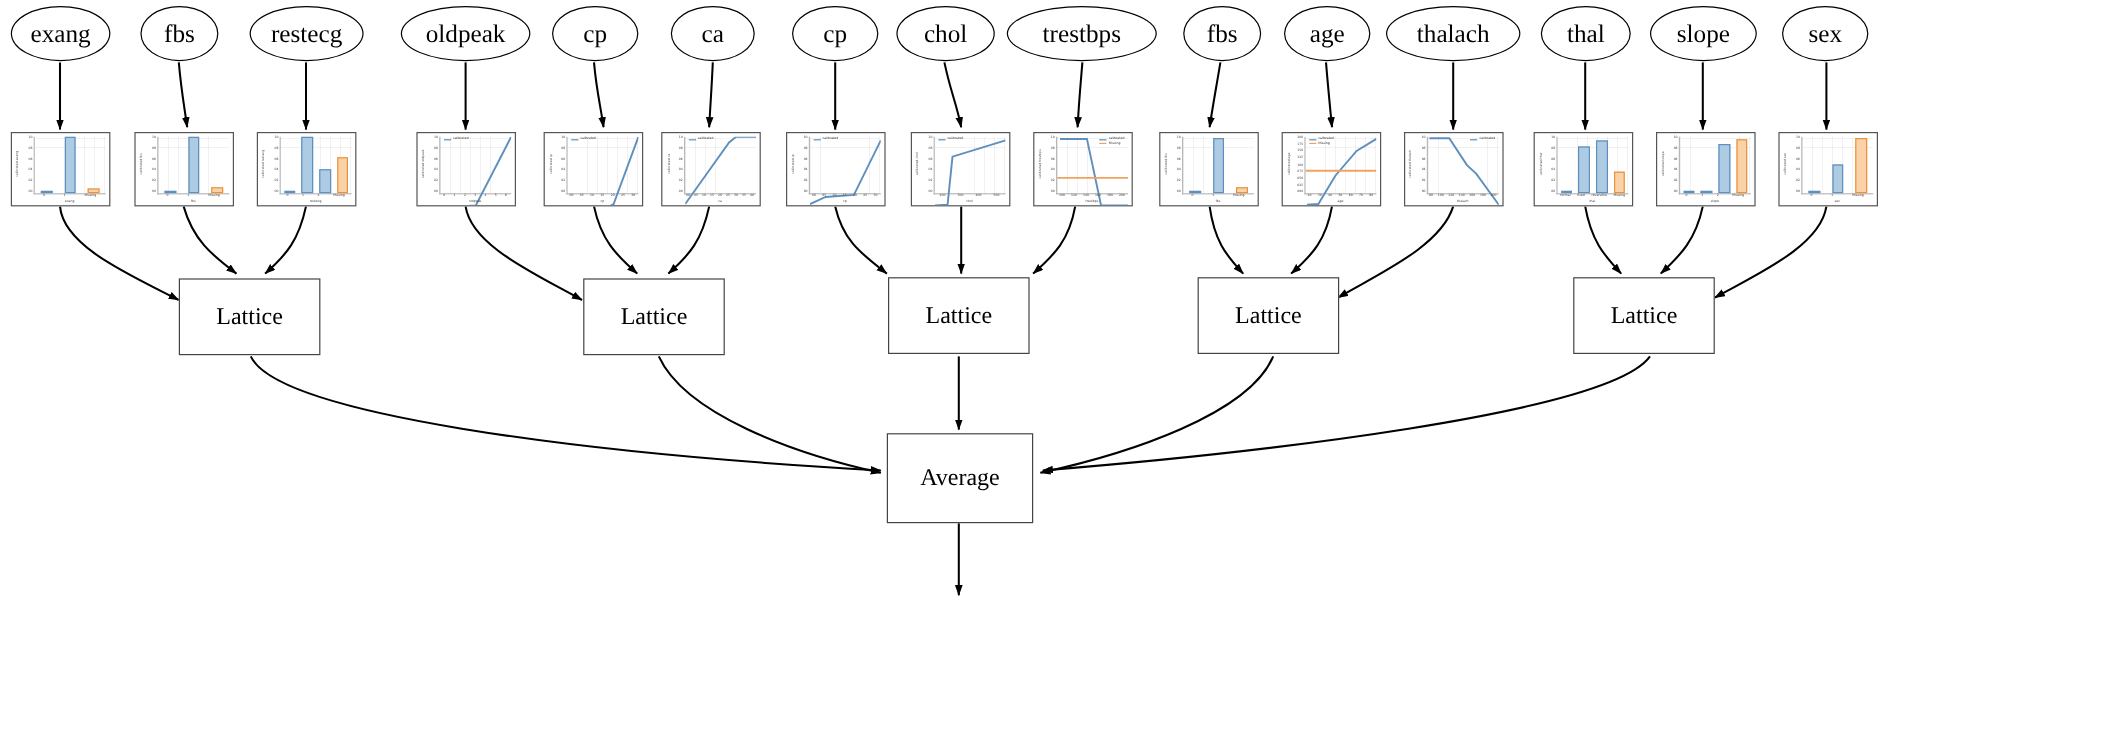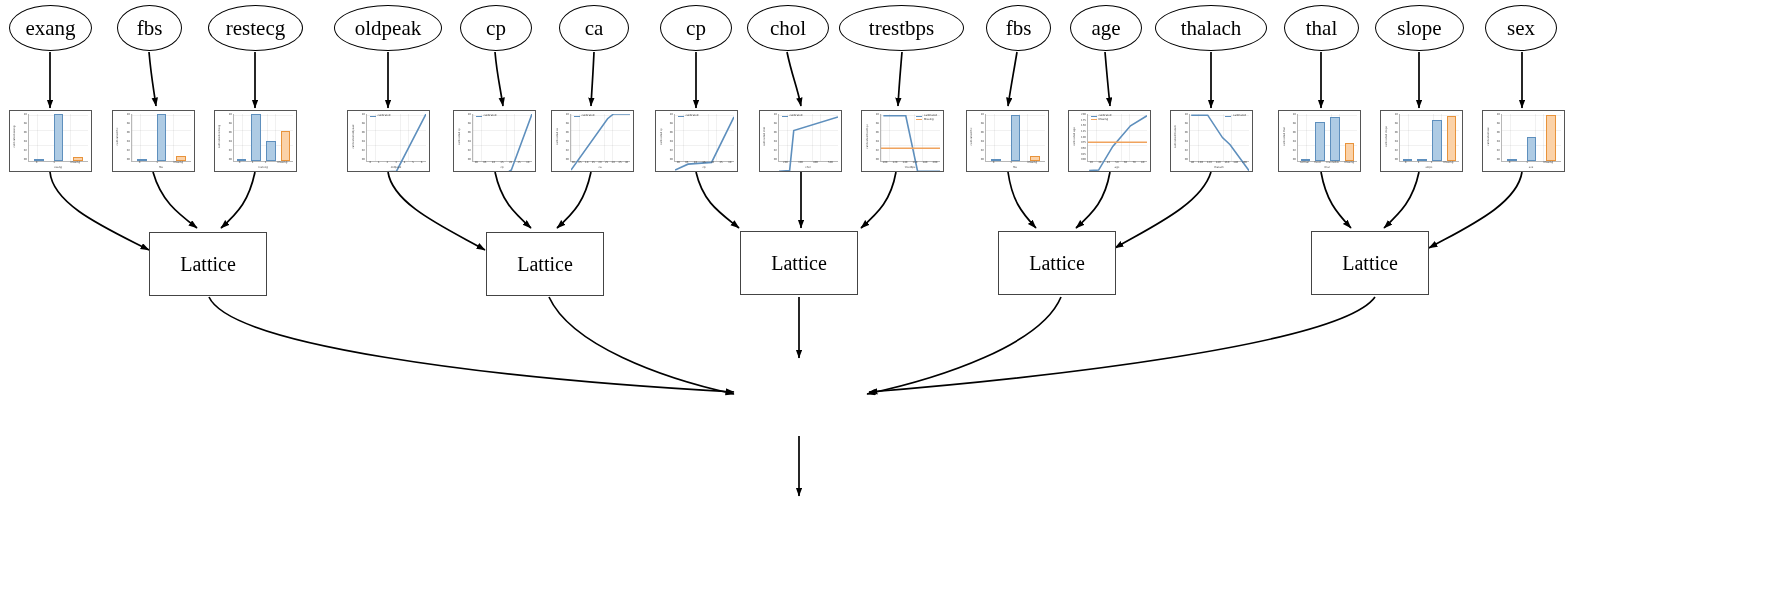--- a/index.html
+++ b/index.html
@@ -656,15 +656,18 @@
   <div class="node boxnode" style="left:739px;top:231px;width:118px;height:64px;">
     <span>Lattice</span>
   </div>
   <div class="node boxnode" style="left:997px;top:231px;width:118px;height:64px;">
     <span>Lattice</span>
   </div>
   <div class="node boxnode" style="left:1310px;top:231px;width:118px;height:64px;">
     <span>Lattice</span>
   </div>
 
+  <div class="node boxnode" style="left:738px;top:361px;width:122px;height:75px;">
+    <span>Average</span>
+  </div>
 
 
 </div>
 
 </body></html>

